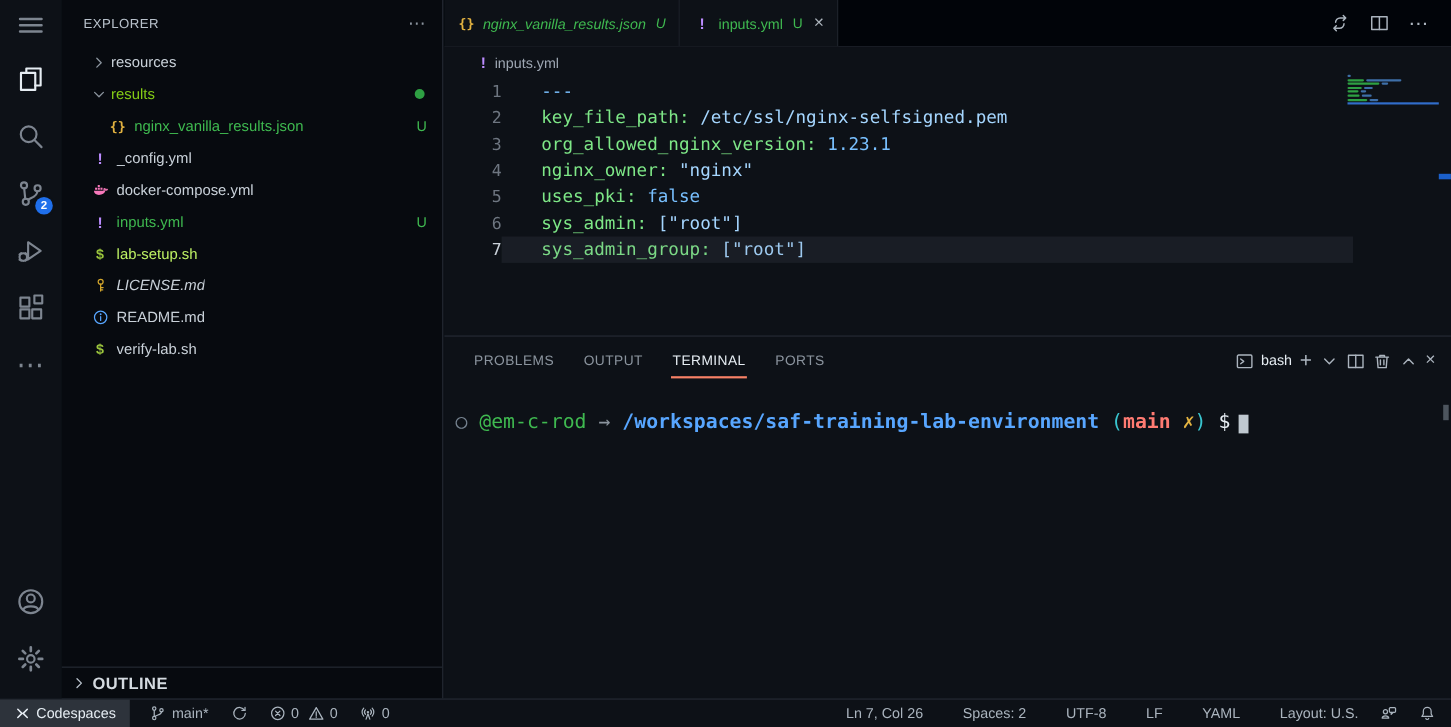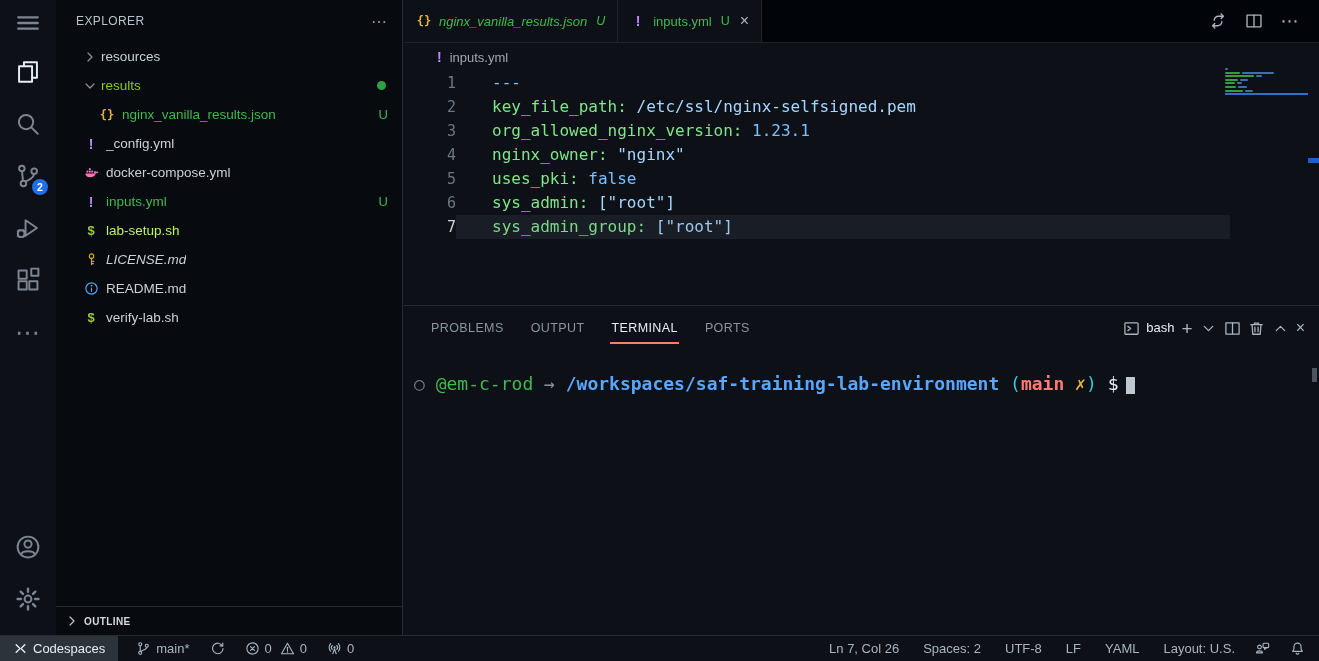--- a/index.html
+++ b/index.html
@@ -39,21 +39,21 @@
   .tree-row .f-icon svg { width:15px; height:15px; }
   .tree-row .lbl { white-space:nowrap; overflow:hidden; }
   .tree-row .lbl.bold { font-weight:700; font-size:13px; letter-spacing:.2px; }
   .tree-row .badge { position:absolute; right:14px; font-size:13px; }
   .tree-row .dot { position:absolute; right:16px; width:9px; height:9px; border-radius:50%; background:#2ea043; }
   .sb-sections { }
   .sb-section { height:29px; border-top:1px solid #262c36; display:flex; align-items:center;
                 padding-left:8px; cursor:pointer; }
   .sb-section .chev { width:16px; height:16px; color:#b9c2cc; margin-right:4px; }
   .sb-section .chev svg { width:16px; height:16px; }
-  .sb-section .lbl { font-size:10px; font-weight:700; letter-spacing:.4px; color:#d4dae0; }
+  .sb-section .lbl { font-size:15px; font-weight:700; letter-spacing:.4px; color:#d4dae0; }
 
   
   .main { position:absolute; left:404px; top:0; width:915px; height:635px; }
   .tabbar { height:43px; background:#010409; display:flex; border-bottom:1px solid #1f242c; }
   .tabs { display:flex; }
   .tab { display:flex; align-items:center; padding:0 12px; border-right:1px solid #1f242c;
          font-size:13px; cursor:pointer; background:#0d1117; position:relative; }
   .tab .t-icon { width:16px; margin-right:7px; display:flex; justify-content:center; }
   .tab .t-label { color:#3fb950; }
   .tab.italic .t-label, .tab.italic .t-badge { font-style:italic; }
@@ -102,21 +102,21 @@
 
   
   .statusbar { position:absolute; left:0; bottom:0; width:1319px; height:26px; background:#0d1117;
                border-top:1px solid #262c36; display:flex; align-items:center; font-size:13px; color:#aab4be; }
   .sb-left, .sb-right { display:flex; align-items:center; height:100%; }
   .sb-right { margin-left:auto; padding-right:12px; }
   .sb-item { display:flex; align-items:center; height:100%; padding:0 2px; margin-left:16px; cursor:pointer; }
   .sb-item.highlight { background:#2d333b; color:#e6edf3; margin-left:0; padding:0 13px;text-align:center; }
   .sb-item svg { width:15px; height:15px; }
   .sb-item .s-lbl { margin-left:5px; }
-  .sb-item.no-icon .s-lbl { margin-left:4px; }
+  .sb-item.no-icon .s-lbl { margin-left:16px; }
   .sb-item .pair2 { margin-left:8px; display:flex; align-items:center; }
 </style>
 </head>
 <body>
 
 <div class="app">
 
   <div class="activitybar">
     <div class="ab-top" id="ab-top">
         <div class="ab-item first">

